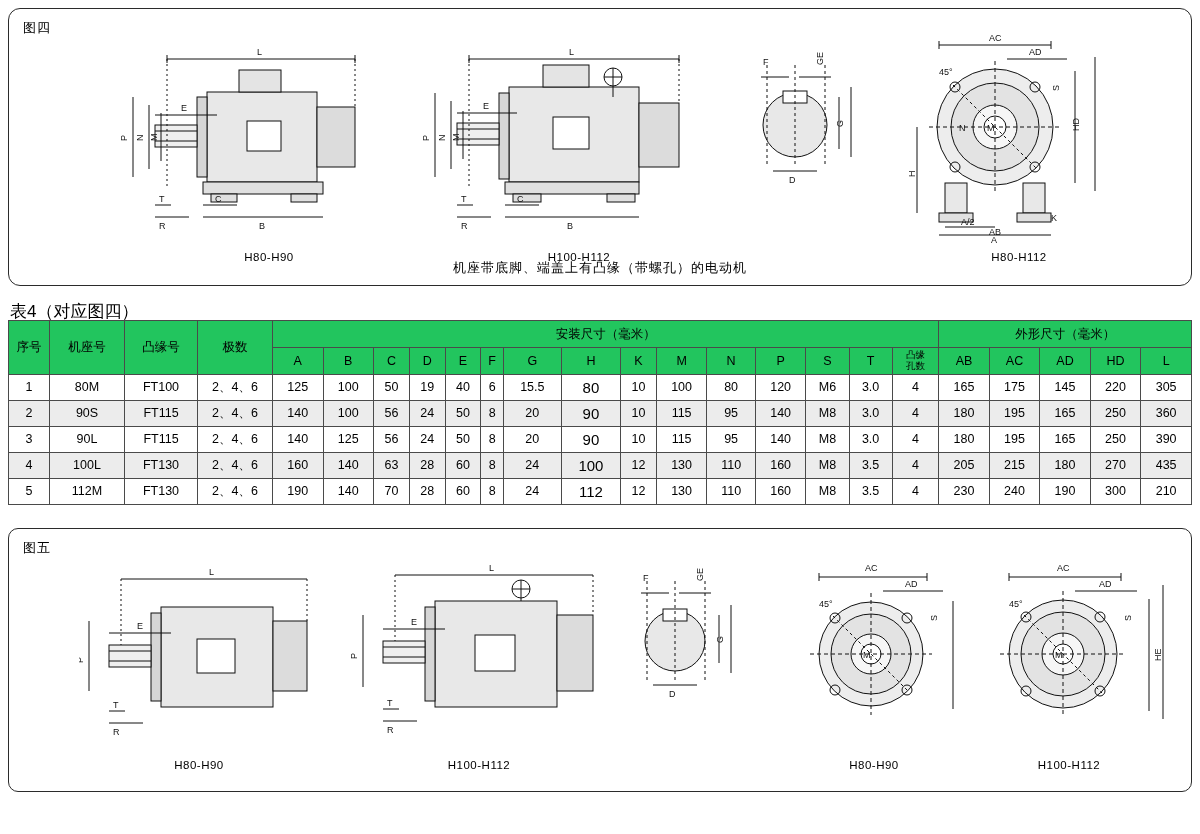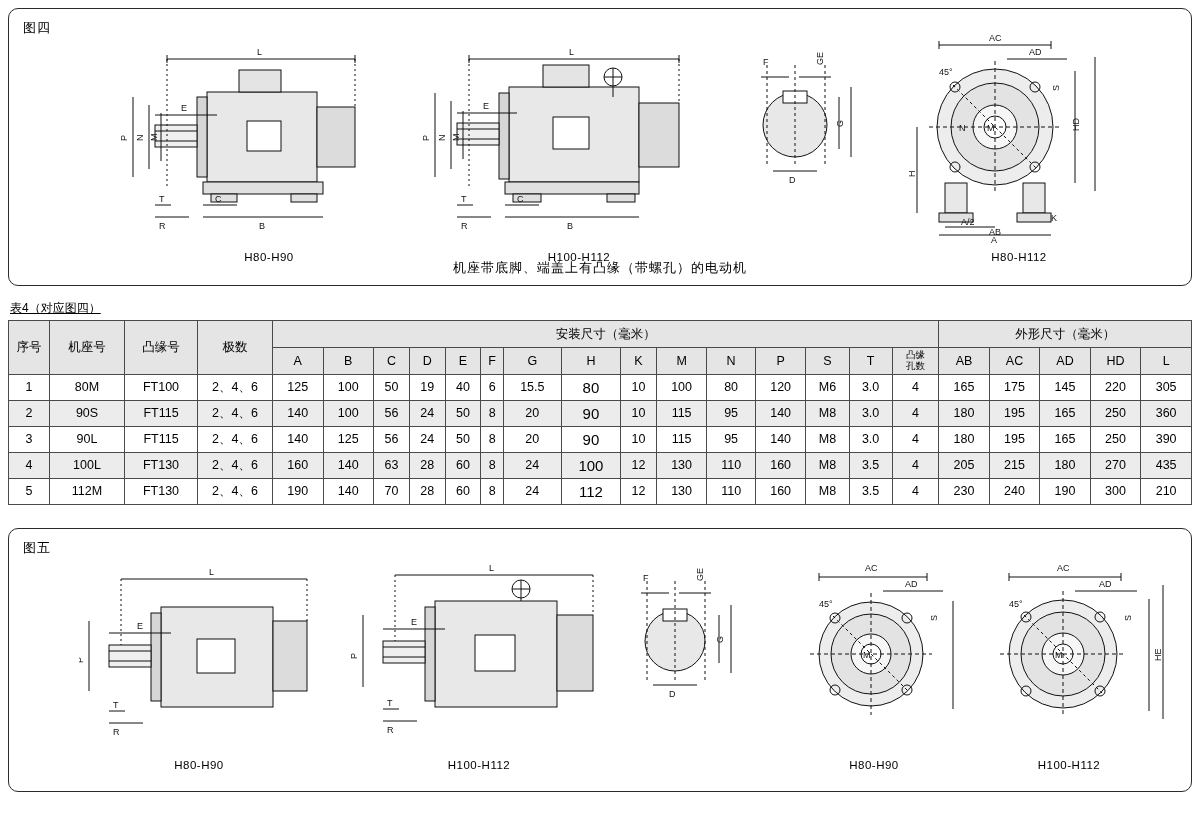--- a/index.html
+++ b/index.html
@@ -14,21 +14,21 @@
   .page{position:relative;width:1200px;height:834px;}
 
   
   .fig-panel{
     position:absolute;
     border:1px solid #2b2b2b;
     border-radius:10px;
     background:#fff;
     box-sizing:border-box;
   }
-  #fig4{left:8px;top:8px;width:1184px;height:278px;}
+  #fig4{left:8px;top:8px;width:1184px;height:278px;border-radius:12px;}
   #fig5{left:8px;top:528px;width:1184px;height:264px;}
 
   .fig-label{
     position:absolute;
     left:14px;top:10px;
     font-size:13px;
     letter-spacing:1px;
   }
   .fig-caption{
     position:absolute;
@@ -48,39 +48,38 @@
     white-space:nowrap;
   }
 
   .drawing{position:absolute;}
   .drawing svg{display:block;}
 
   
   .table-title{
     position:absolute;
     left:10px;top:300px;
-    font-size:12px;
-    text-decoration:underline;
+    font-size:17px;
   }
   table.spec{
     position:absolute;
     left:8px;top:320px;
     width:1184px;
     border-collapse:collapse;
     font-size:12.5px;
     background:#fff;
   }
   table.spec th, table.spec td{
     border:1px solid #4a4a4a;
     text-align:center;
     padding:2px 1px;
     line-height:1.15;
   }
   table.spec thead th{
-    background:#e5e5e5;
+    background:#22c55e;
     font-weight:normal;
     height:18px;
   }
   table.spec thead tr:first-child th{height:22px;}
   table.spec tbody td{height:21px;}
   table.spec tbody tr.alt td{background:#ececec;}
   .col-idx{width:38px;}
   .col-frame{width:72px;}
   .col-flange{width:70px;}
   .col-poles{width:72px;}

